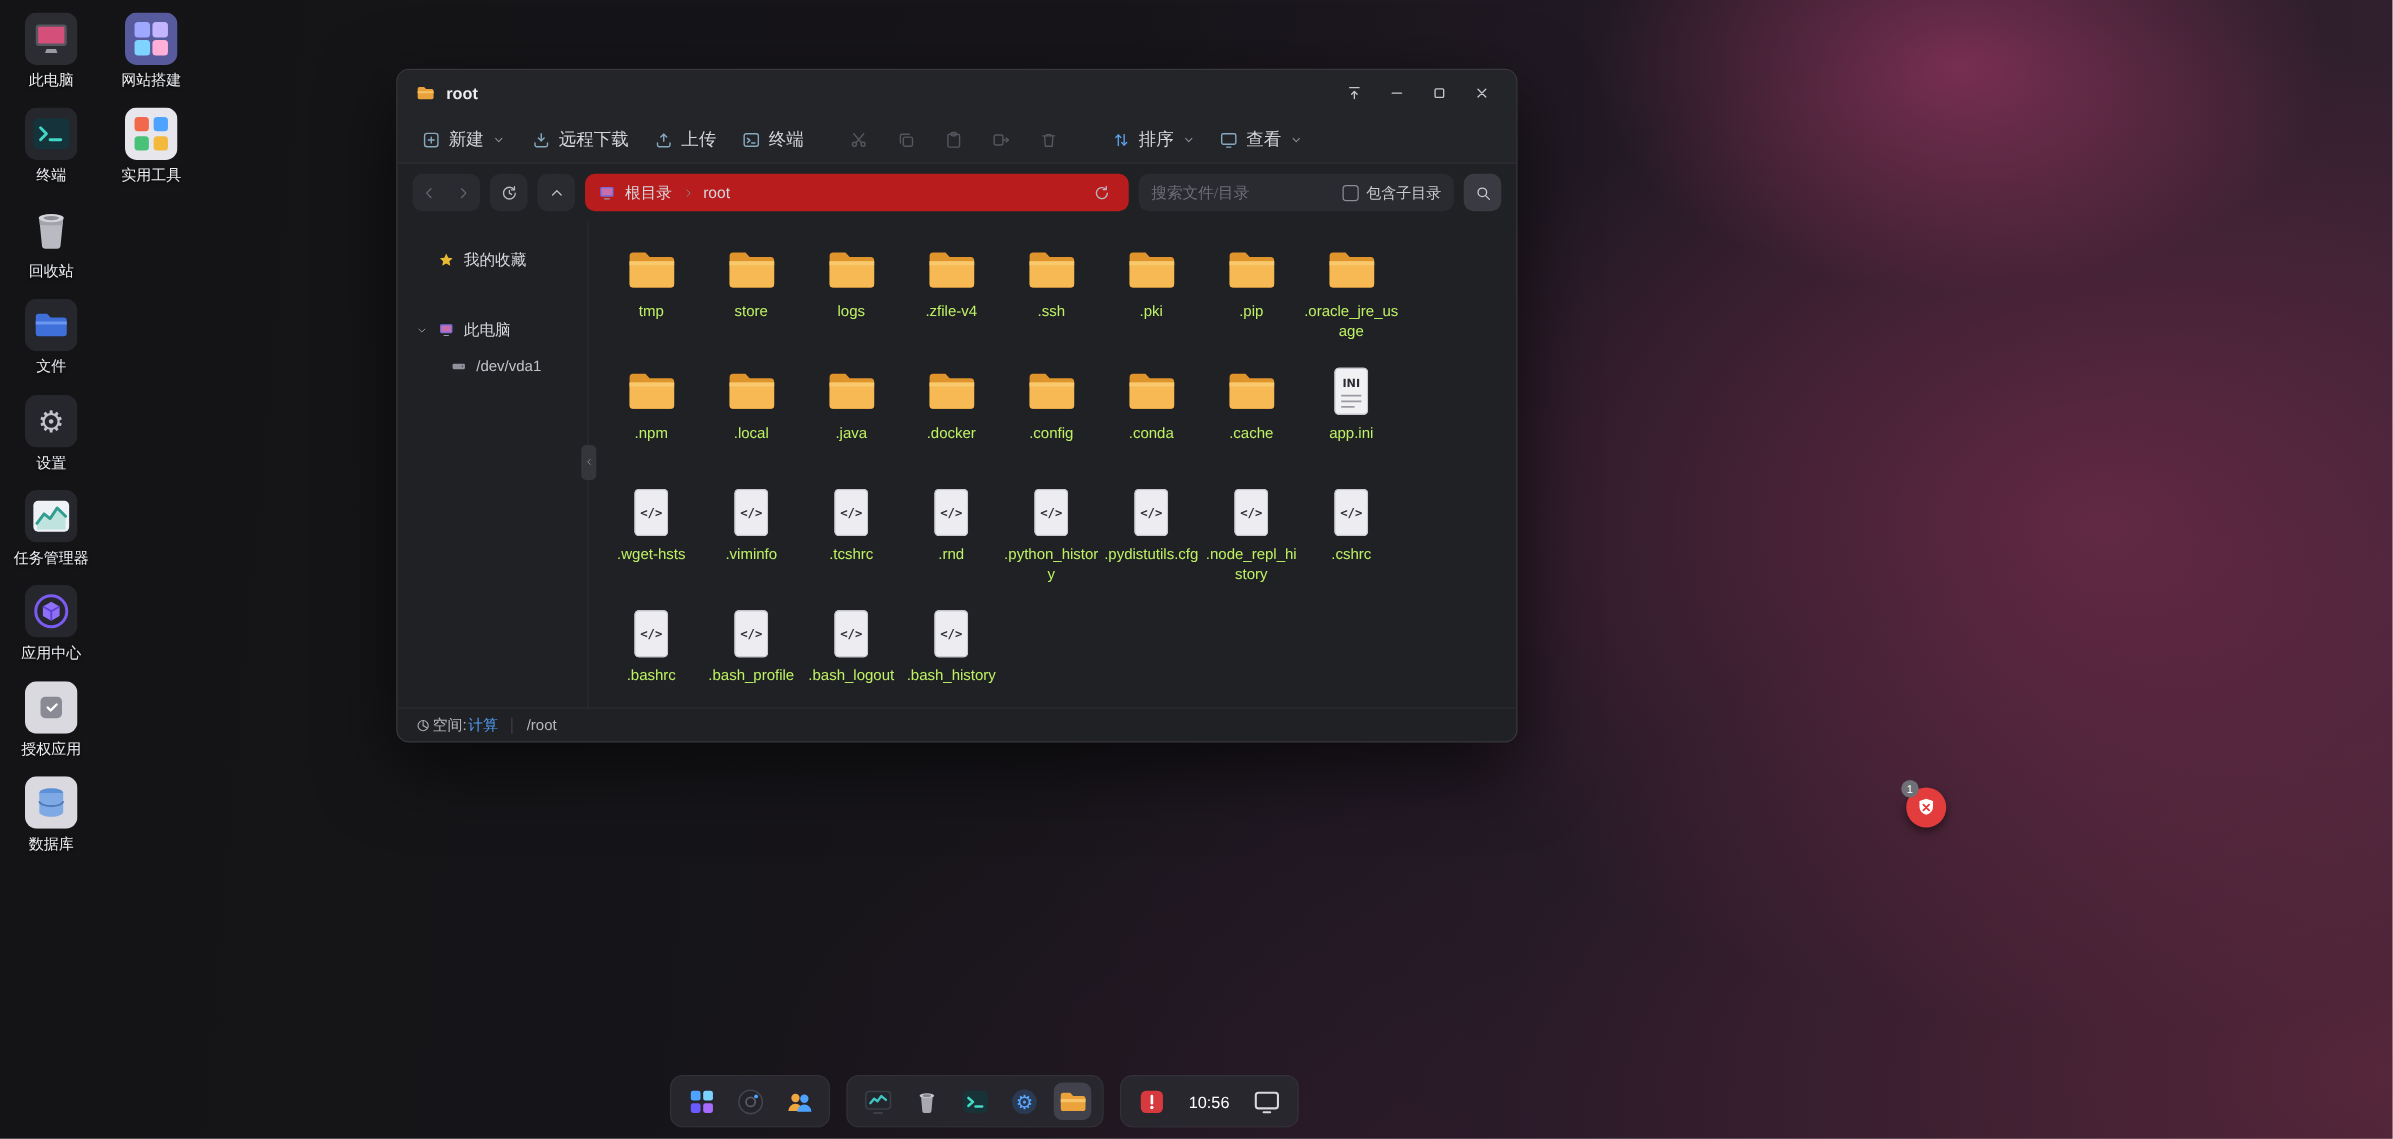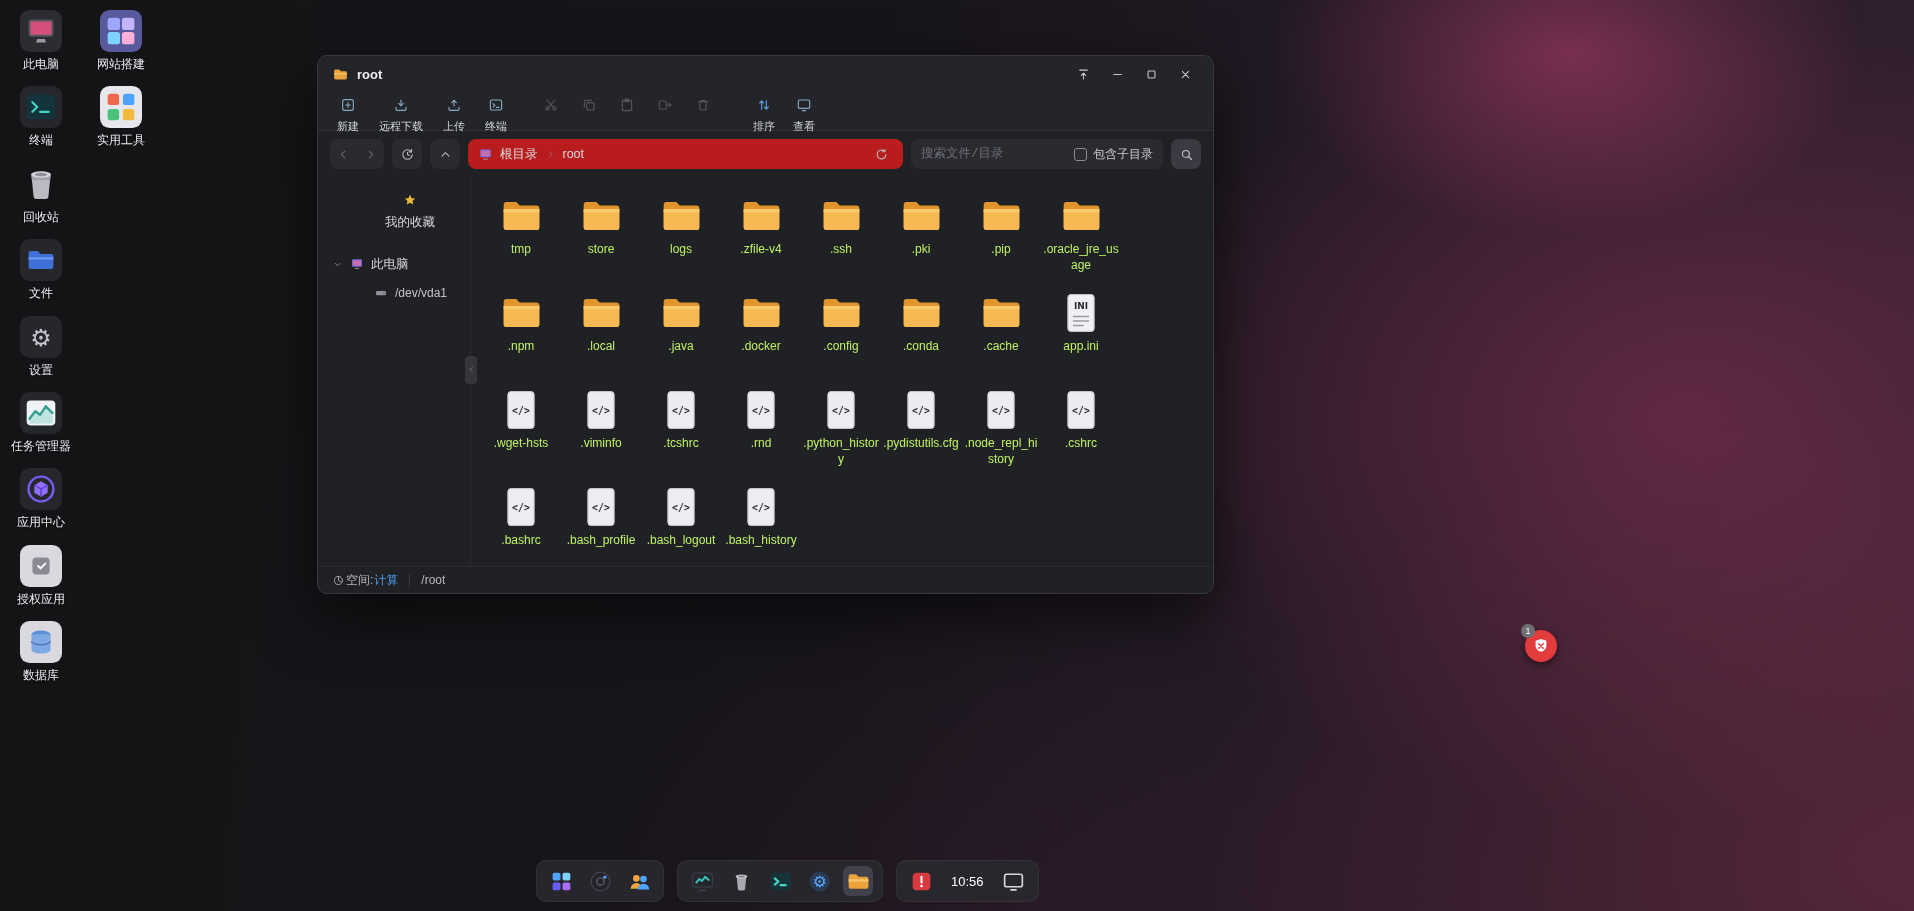--- a/index.html
+++ b/index.html
@@ -33,54 +33,54 @@
     display:flex; flex-direction:column; overflow:hidden;
   }
   .titlebar { height:37px; display:flex; align-items:center; padding:0 14px; gap:8px; background:#242529; flex:0 0 auto; }
   .title-ic svg { width:17px; height:17px; }
   .title-text { font-size:13px; font-weight:bold; color:#eceef2; }
   .win-controls { margin-left:auto; display:flex; gap:6px; }
   .wc-btn { width:28px; height:26px; display:grid; place-items:center; color:#c6c7cd; border-radius:5px; }
   .wc-btn svg { width:15px; height:15px; }
 
   .toolbar { height:38px; display:flex; align-items:center; padding:0 10px; gap:2px; background:#242529; border-bottom:1px solid #2e2f34; flex:0 0 auto; }
-  .tbtn { display:inline-flex; align-items:center; gap:6px; height:29px; padding:0 9px; border:none; background:transparent; color:#d2d5da; font-size:11px; border-radius:6px; font-family:inherit; cursor:pointer;flex-direction:column; }
+  .tbtn { display:inline-flex; align-items:center; gap:6px; height:29px; padding:0 9px; border:none; background:transparent; color:#d2d5da; font-size:14px; border-radius:6px; font-family:inherit; cursor:pointer; }
   .ticon { color:#87a9c0; }
   .ticon svg { width:16px; height:16px; }
   .ticon.caret svg { width:12px; height:12px; }
   .ticon.caret { color:#8e8f97; }
   .ticon.blue { color:#5b9ee8; }
   .ticon.dim { color:#55565e; }
   #toolbar-actions { display:flex; gap:4px; margin-left:16px; }
   .sort-group { margin-left:22px; display:flex; }
 
   .navrow { height:46px; display:flex; align-items:center; padding:0 12px; gap:8px; flex:0 0 auto; }
   .nav-pair { display:flex; background:#2a2b30; border-radius:8px; overflow:hidden; }
   .nav-btn { width:27px; height:30px; display:grid; place-items:center; color:#65666e; background:transparent; border:none; cursor:pointer; }
   .nav-sq { width:30px; height:30px; display:grid; place-items:center; color:#b9bac0; background:#2a2b30; border:none; border-radius:8px; cursor:pointer; }
   .nav-btn svg, .nav-sq svg { width:15px; height:15px; }
   .breadcrumb { flex:1; height:30px; background:#b91c1c; border-radius:8px; display:flex; align-items:center; gap:7px; padding:0 10px; font-size:12.5px; color:#d8d9de; }
   .bc-ic svg { width:15px; height:15px; }
   .bc-sep { color:#85868e; }
   .bc-sep svg { width:11px; height:11px; }
   .bc-spacer { flex:1; }
   .searchbox { width:252px; height:30px; background:#2a2b30; border-radius:8px; display:flex; align-items:center; gap:6px; padding:0 10px; }
-  .search-input { flex:1; min-width:0; background:transparent; border:none; outline:none; color:#d8d9de; font-size:12.5px; font-family:Liberation Mono, monospace; }
+  .search-input { flex:1; min-width:0; background:transparent; border:none; outline:none; color:#d8d9de; font-size:12.5px; font-family:Liberation Serif, serif; }
   .search-input::placeholder { color:#6d6e76; }
   .cb { width:13px; height:13px; border:1px solid #8a8b93; border-radius:3px; flex:0 0 auto; cursor:pointer; }
   .cb-label { font-size:12px; color:#c9cacf; white-space:nowrap; }
   .search-btn { width:30px; height:30px; border-radius:8px; background:#3a3b42; border:none; display:grid; place-items:center; color:#c9cacf; cursor:pointer; }
   .search-btn svg { width:15px; height:15px; }
 
   .win-body { flex:1; display:flex; min-height:0; position:relative; }
   .sidebar { width:153px; border-right:1px solid #2b2c30; padding-top:16px; flex:0 0 auto; }
   .side-item { display:flex; align-items:center; gap:7px; height:30px; font-size:12.5px; color:#d6d7dc; cursor:pointer; }
-  .side-fav { padding-left:32px; margin-bottom:26px;flex-direction:column; }
+  .side-fav { padding-left:32px; margin-bottom:26px; }
   .side-pc { padding-left:14px; }
-  .side-drive { padding-left:56px; height:28px; font-size:12px; color:#c3c4ca; }
+  .side-drive { padding-left:42px; height:28px; font-size:12px; color:#c3c4ca; }
   .side-item svg { width:14px; height:14px; }
   .side-chev { color:#9a9ba2; }
   .side-chev svg { width:11px; height:11px; }
   .collapse-handle { position:absolute; left:147px; top:46%; width:12px; height:28px; background:#35363c; border-radius:4px; display:grid; place-items:center; color:#9a9ba2; cursor:pointer; z-index:2; }
   .collapse-handle svg { width:9px; height:9px; }
 
   .content { flex:1; padding:12px 8px 0 10px; overflow:hidden; }
   .file-grid { display:grid; grid-template-columns:repeat(8,80px); grid-auto-rows:97px; }
   .fitem { width:80px; display:flex; flex-direction:column; align-items:center; gap:3px; padding-top:4px; cursor:pointer; border-radius:6px; }
   .ficon { height:46px; display:grid; place-items:center;text-decoration:underline; }

